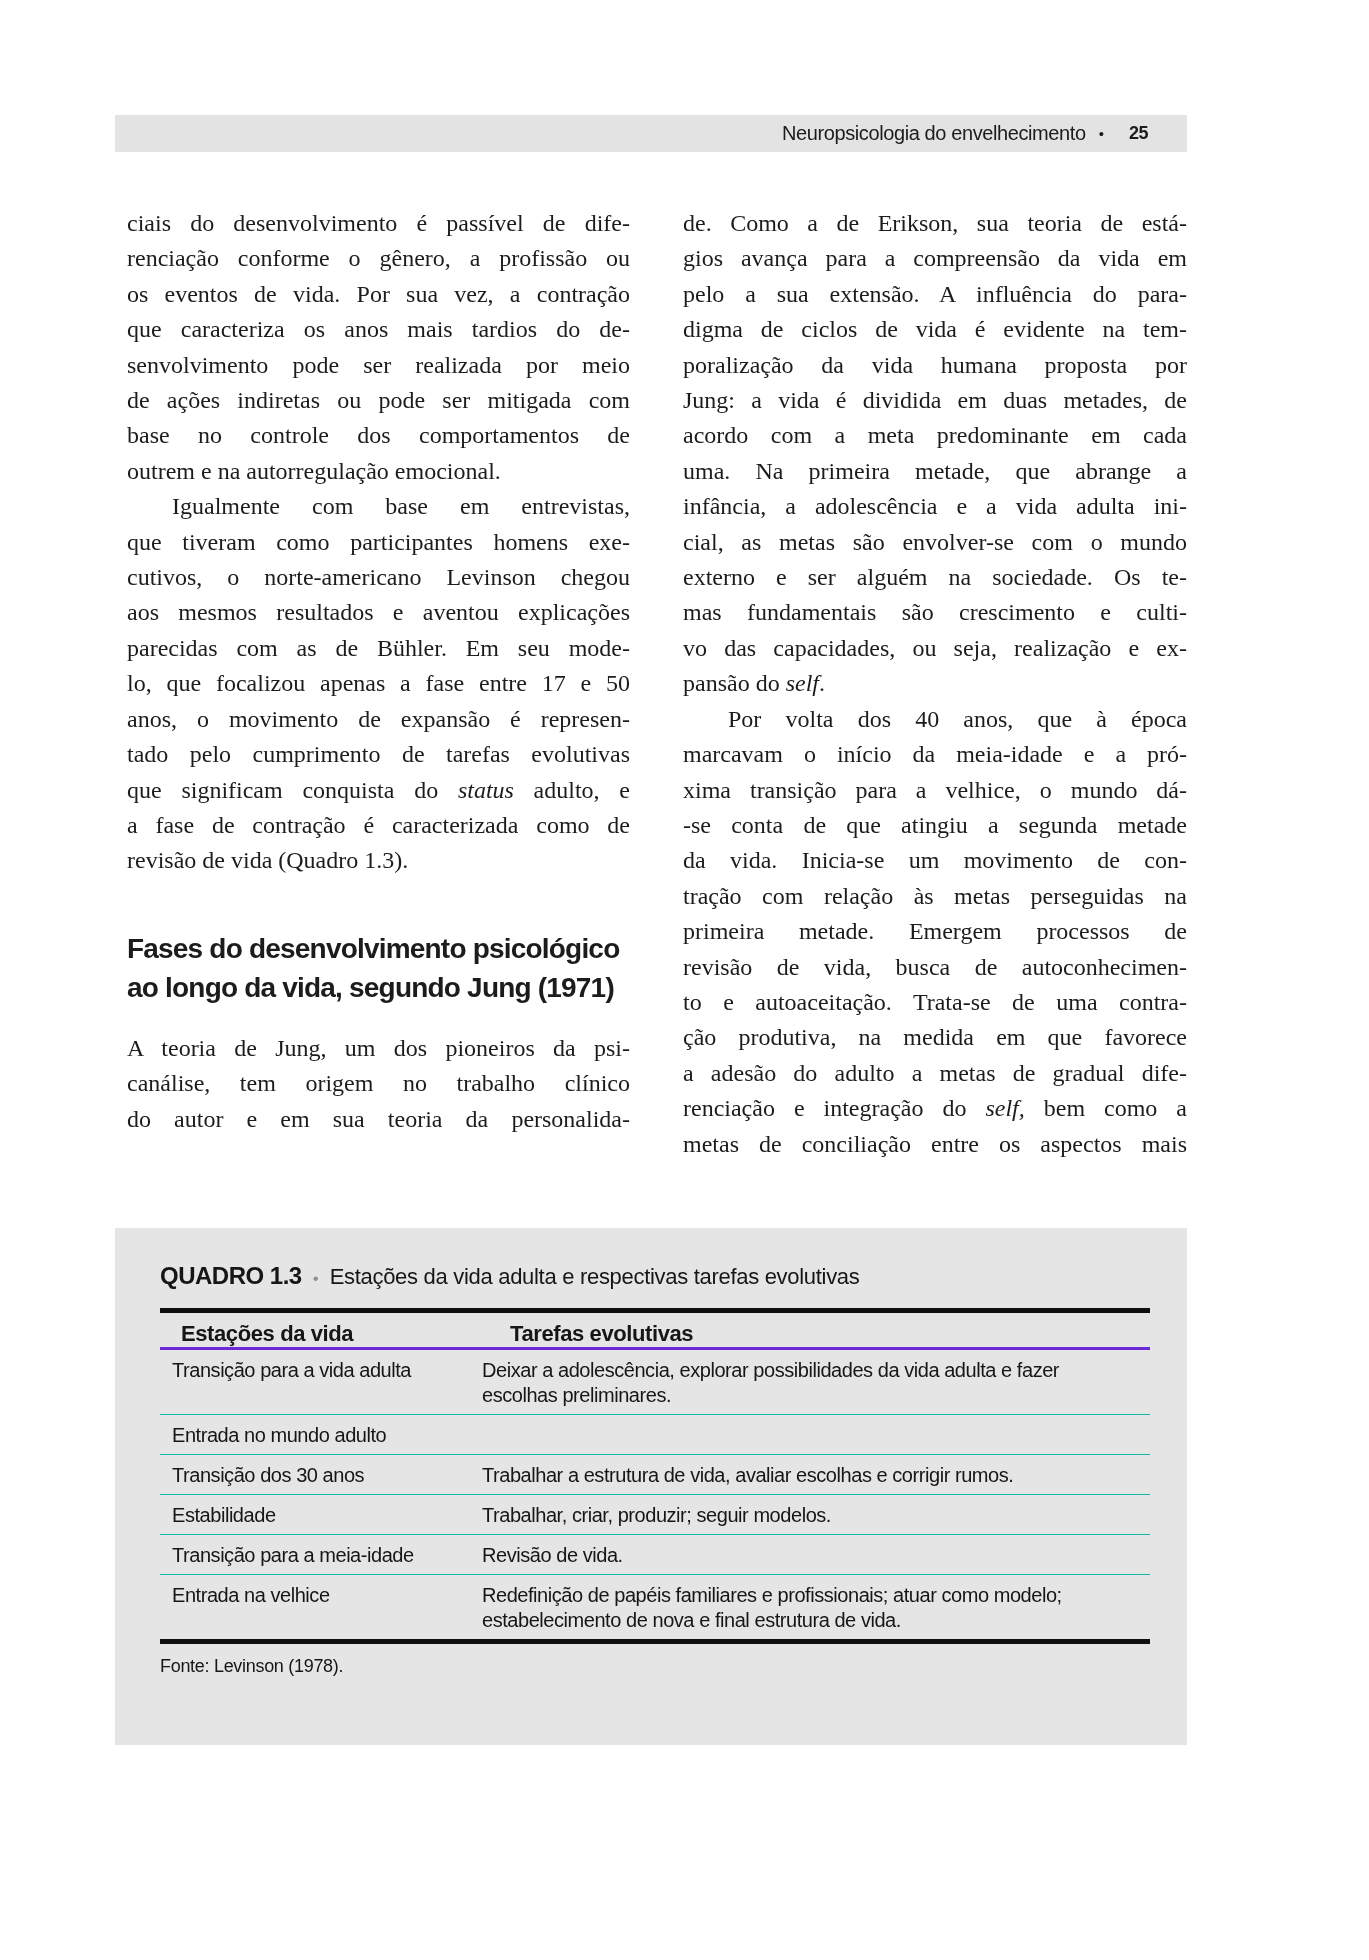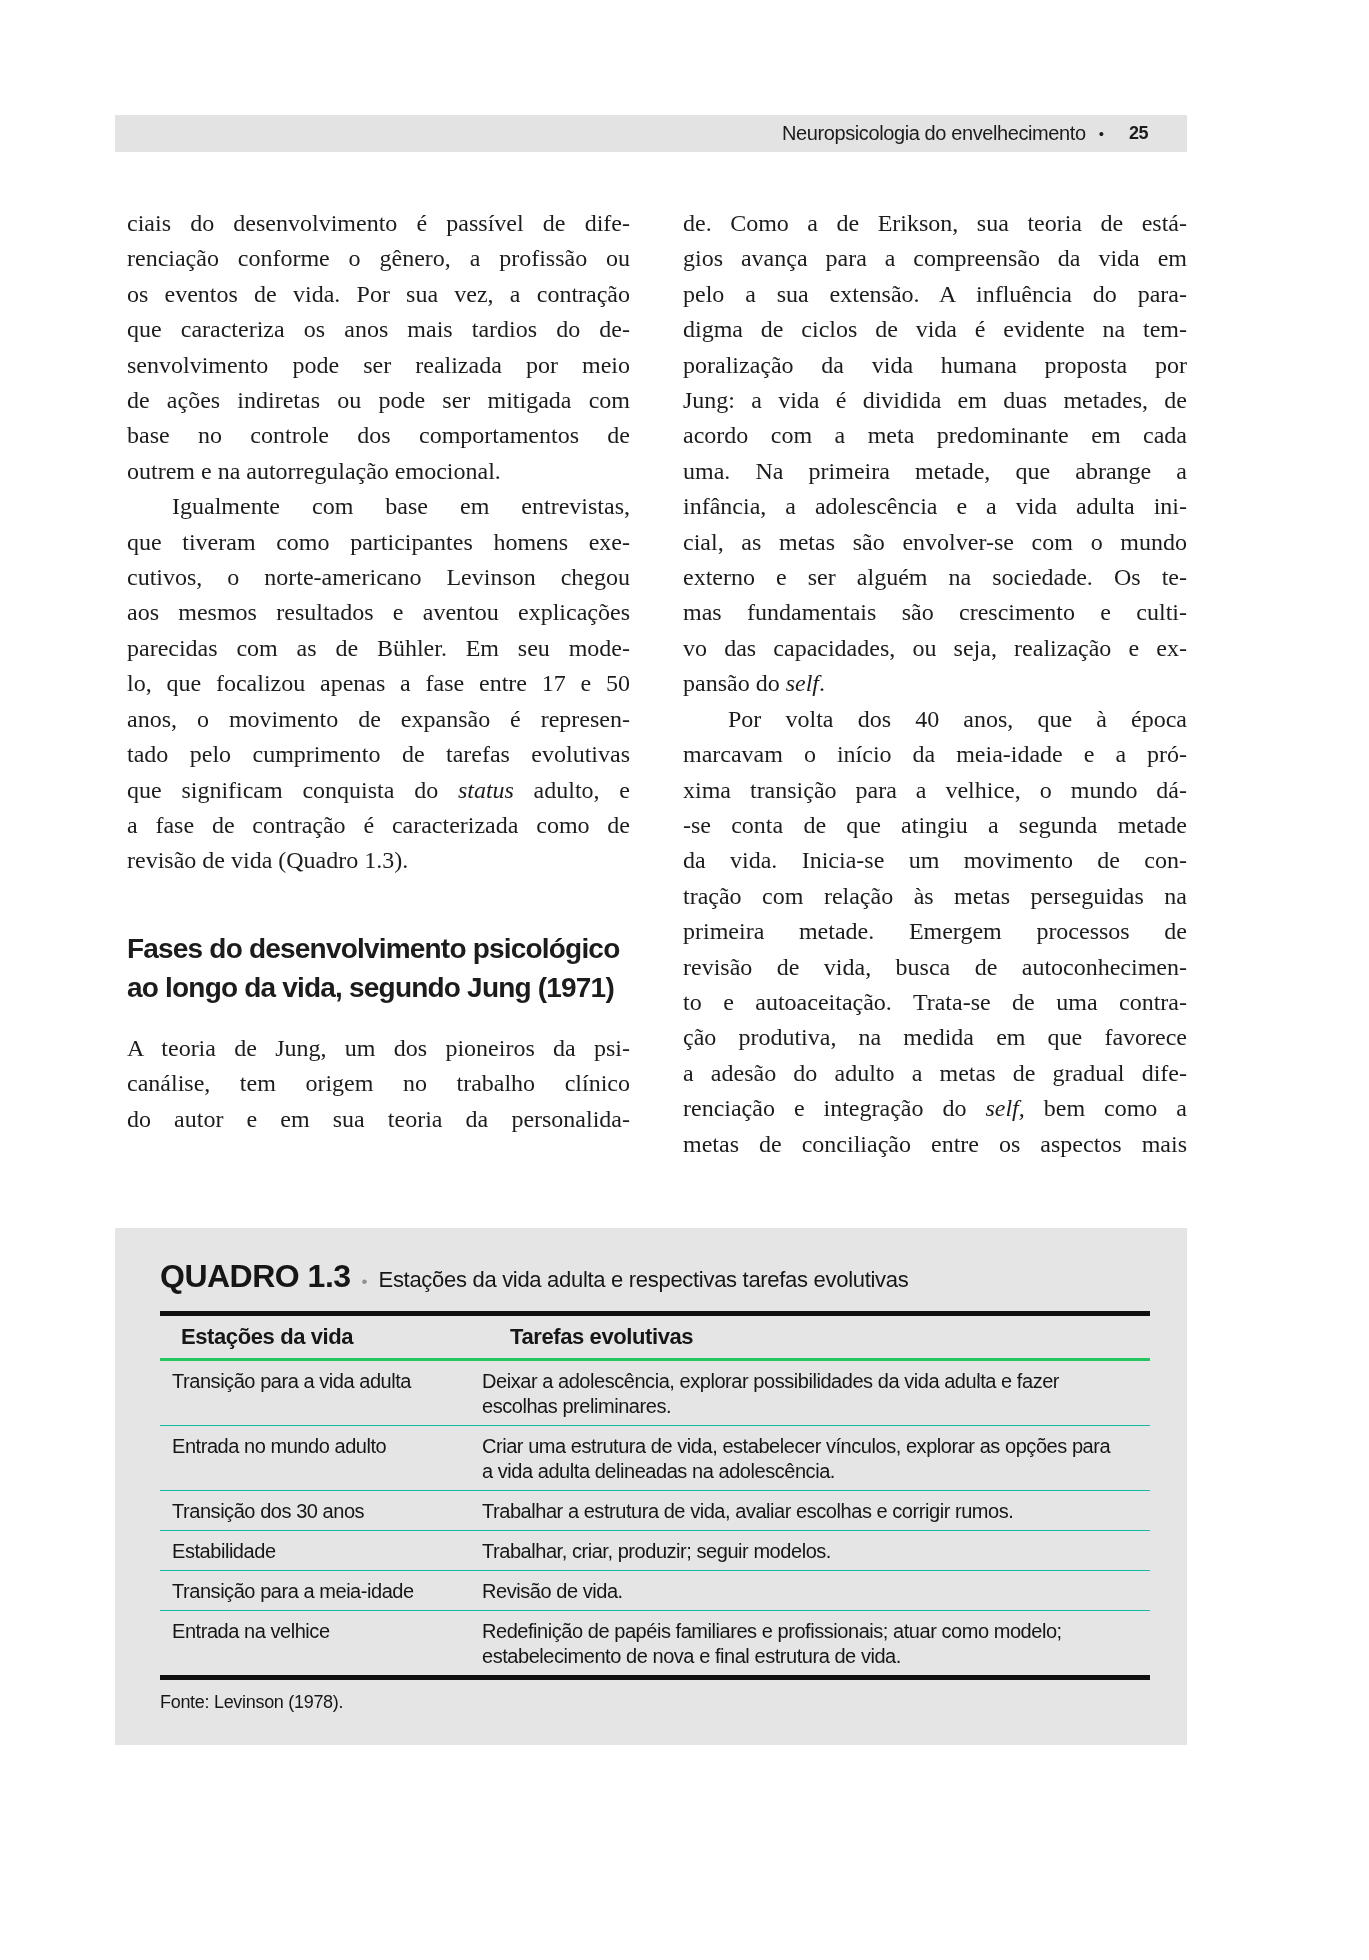--- a/index.html
+++ b/index.html
@@ -22,25 +22,25 @@
   .line.end{text-align-last:left;}
   .para.indent .line:first-child{text-indent:45px;}
   .heading{margin-top:50px;margin-bottom:24px;font-family:"Liberation Sans",sans-serif;
     font-weight:bold;font-size:28px;line-height:39px;letter-spacing:-0.8px;}
   .hline{white-space:nowrap;}
 
   
   .table-box{position:absolute;left:115px;top:1228px;width:1072px;height:517px;background:#e5e5e6;
     box-sizing:border-box;padding:34px 37px 0 45px;font-family:"Liberation Sans",sans-serif;color:#161616;}
   .tbl-caption{display:flex;align-items:baseline;line-height:28px;}
-  .tbl-label{font-weight:bold;font-size:32px;letter-spacing:-0.5px;white-space:nowrap;}
+  .tbl-label{font-weight:bold;font-size:24px;letter-spacing:-0.5px;white-space:nowrap;}
   .tbl-bullet{color:#8f8f8f;font-size:17px;margin:0 11px;}
   .tbl-desc{font-size:22px;letter-spacing:-0.3px;white-space:nowrap;}
   .thick-rule{height:5px;background:#101010;margin-top:15px;}
-  .thead{display:flex;border-bottom:3px solid #22c55e;padding:8px 0 8px;line-height:26px;}
+  .thead{display:flex;border-bottom:3px solid #6d28d9;padding:8px 0 0;line-height:26px;}
   .th1{width:322px;padding-left:21px;box-sizing:border-box;font-weight:bold;font-size:22px;letter-spacing:-0.4px;}
   .th2{flex:1;font-weight:bold;font-size:22px;letter-spacing:-0.4px;margin-left:28px;}
   .tr{display:flex;border-bottom:1px solid #14b8a6;padding:8px 0 6px;font-size:20px;line-height:25px;
     letter-spacing:-0.45px;white-space:nowrap;}
   .tbody .tr:last-child{border-bottom:5px solid #101010;}
   .td1{width:322px;padding-left:12px;box-sizing:border-box;}
   .td2{flex:1;}
   .tbl-source{margin-top:12px;font-size:18px;letter-spacing:-0.3px;}
 </style>
 </head>
@@ -134,21 +134,20 @@
       <div class="th1">Estações da vida</div>
       <div class="th2">Tarefas evolutivas</div>
     </div>
     <div class="tbody">
         <div class="tr">
           <div class="td1">Transição para a vida adulta</div>
           <div class="td2">Deixar a adolescência, explorar possibilidades da vida adulta e fazer<br>escolhas preliminares.</div>
         </div>
         <div class="tr">
           <div class="td1">Entrada no mundo adulto</div>
-          <div class="td2">Criar uma estrutura de vida, estabelecer vínculos, explorar as opções para<br>a vida adulta delineadas na adolescência.</div>
         </div>
         <div class="tr">
           <div class="td1">Transição dos 30 anos</div>
           <div class="td2">Trabalhar a estrutura de vida, avaliar escolhas e corrigir rumos.</div>
         </div>
         <div class="tr">
           <div class="td1">Estabilidade</div>
           <div class="td2">Trabalhar, criar, produzir; seguir modelos.</div>
         </div>
         <div class="tr">

